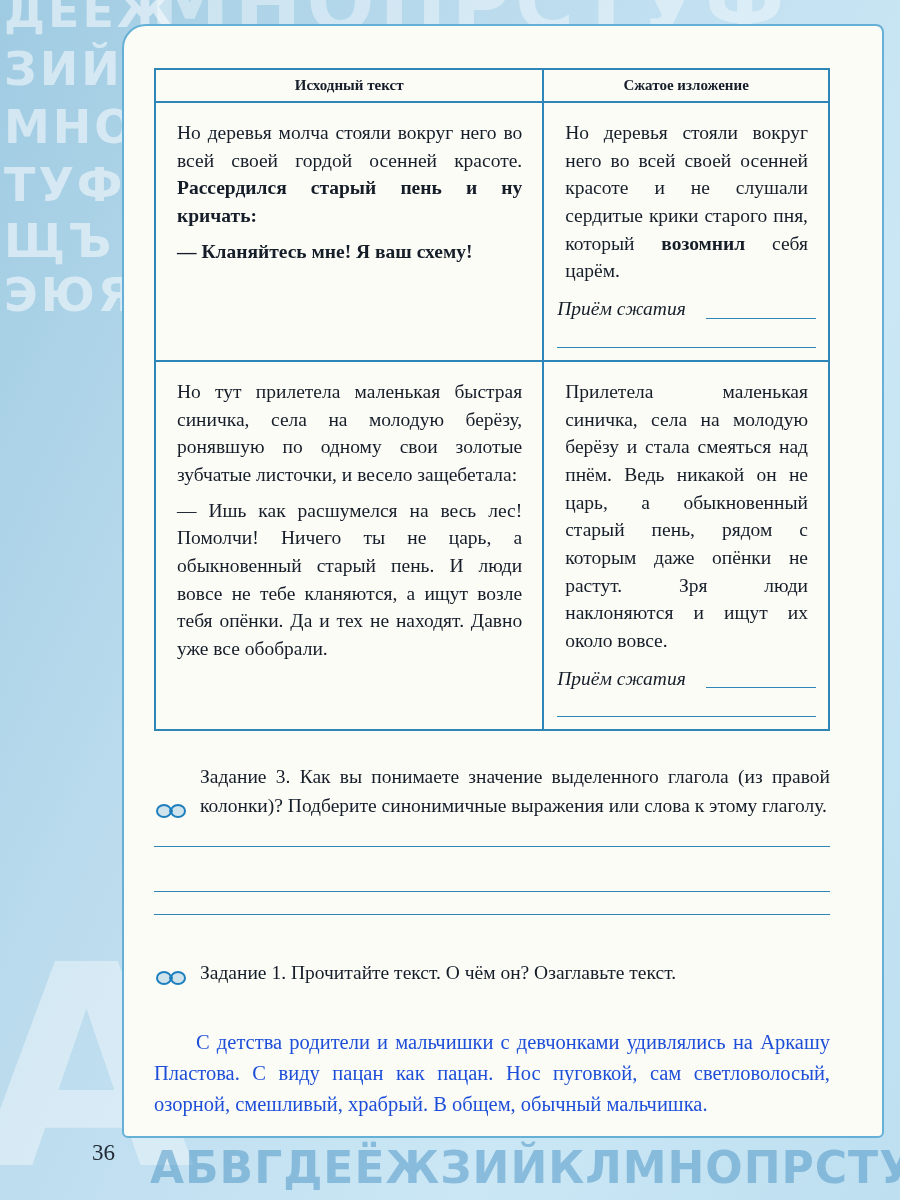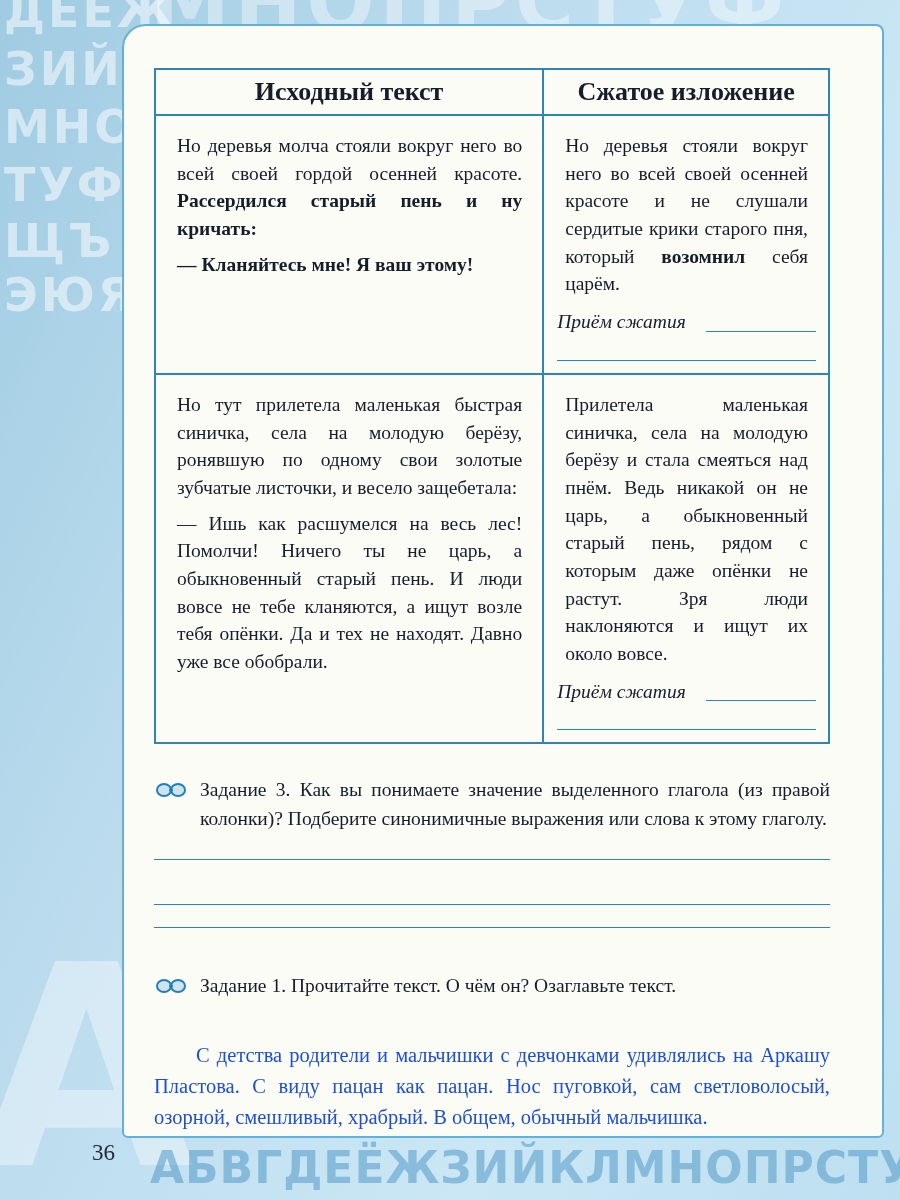--- a/index.html
+++ b/index.html
@@ -44,21 +44,21 @@
     width: 100%;
     border-collapse: collapse;
     table-layout: fixed;
   }
   table.cmp th, table.cmp td {
     border: 2px solid #2e86b8;
     vertical-align: top;
     color: #151d29;
   }
   table.cmp th {
-    font-size: 26px;
+    font-size: 15px;
     padding: 7px 6px;
     font-weight: bold;
     text-align: center;
   }
   table.cmp td {
     font-size: 19.5px;
     line-height: 1.42;
     text-align: justify;
     padding: 8px 12px 12px 13px;
   }
@@ -79,21 +79,21 @@
   .blank-line {
     border-bottom: 1.6px solid #2e86b8;
     height: 24px;
   }
   .row1 { height: 196px; }
   .row2 { height: 300px; }
 
   
   .task {
     display: flex;
-    align-items: flex-start;
+    align-items: flex-end;
     gap: 12px;
     font-size: 19.5px;
     line-height: 1.45;
     color: #151d29;
     text-align: justify;
   }
   .task-icon { flex: 0 0 34px; margin-top: 5px; }
   .task3 { margin-top: 32px; }
   .task4 { margin-top: 30px; }
   .task1 { margin-top: 44px; }
@@ -154,21 +154,21 @@
       </colgroup>
     <tbody>
         <tr>
       <th>Исходный текст</th>
       <th>Сжатое изложение</th>
     </tr>
 
     <tr class="row1">
       <td>
         <p><span>Но деревья молча стояли вокруг него во всей своей гордой осенней красоте. </span><span class="b">Рассердился старый пень и ну кричать:</span></p>
-        <p class="b">— Кланяйтесь мне! Я ваш этому!</p>
+        <p class="b">— Кланяйтесь мне! Я ваш схему!</p>
       </td>
       <td>
         <p><span>Но деревья стояли вокруг него во всей своей осенней красоте и не слушали сердитые крики старого пня, который </span><span class="b">возомнил</span><span> себя царём.</span></p>
         <div class="compress-row">
           <span>Приём сжатия</span>
           <span class="fill"></span>
         </div>
         <div class="blank-line"></div>
       </td>
     </tr>

